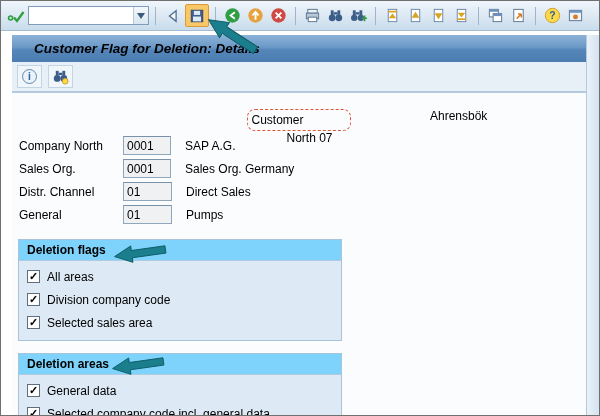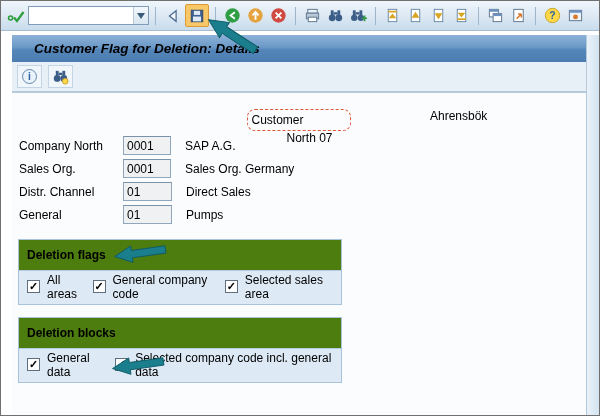--- a/index.html
+++ b/index.html
@@ -53,23 +53,23 @@
             padding: 3px 6px 3px 4px; margin-left: -4px; min-width: 104px; }
   .val { height: 19px; border: 1px solid #8fa6bb; border-top-color:#7a92a9; background: #f0f1f2;
          display: flex; align-items: center; padding: 0 3px; flex: 0 0 auto; }
   .w-lg { width: 82px; } .w-md { width: 48px; } .w-sm { width: 49px; }
   .desc { margin-left: 14px; }
   .extra { position: absolute; left: 411px; }
   
   .groupbox { width: 324px; background: #dde9f4; border: 1px solid #a9c3db; margin-left: -1px; }
   .g1 { margin-top: 14px; }
   .g2 { margin-top: 12px; }
-  .ghdr { height: 31px; display: flex; align-items: center; padding-left: 8px;
-          font-weight: bold; background: #4d7c0f; border-bottom: 1px solid #b3cbe0; }
-  .gbody { padding: 8px 8px 10px; display: flex; flex-direction: row; gap: 8px; }
+  .ghdr { height: 21px; display: flex; align-items: center; padding-left: 8px;
+          font-weight: bold; background: #7dd3fc; border-bottom: 1px solid #b3cbe0; }
+  .gbody { padding: 8px 8px 10px; display: flex; flex-direction: column; gap: 8px; }
   .chkrow { display: flex; align-items: center; gap: 7px; height: 15px; }
   .cb { width: 13px; height: 13px; background: #fff; border: 1px solid #5f6e7d;
         display: flex; align-items: center; justify-content: center;
         font-size: 11px; line-height: 1; flex: 0 0 auto; }
   .cb.checked::after { content: "\2713"; font-weight: bold; }
   
   .right-strip { position: absolute; top: 34px; right: 0; width: 13px; bottom: 0;
                  background: linear-gradient(90deg,#eaf2f9,#d3e3f1); border-left: 1px solid #b5c9dc; }
   
   .tarrow { position: absolute; z-index: 20; pointer-events: none; }
@@ -272,31 +272,31 @@
 
     <div class="groupbox g1">
       <div class="ghdr">Deletion flags</div>
       <div class="gbody">
         <div class="chkrow">
           <span class="cb checked"></span>
           <span>All areas</span>
         </div>
         <div class="chkrow">
           <span class="cb checked"></span>
-          <span>General company code</span>
+          <span>Division company code</span>
         </div>
         <div class="chkrow">
           <span class="cb checked"></span>
           <span>Selected sales area</span>
         </div>
       </div>
     </div>
 
     <div class="groupbox g2">
-      <div class="ghdr">Deletion blocks</div>
+      <div class="ghdr">Deletion areas</div>
       <div class="gbody">
         <div class="chkrow">
           <span class="cb checked"></span>
           <span>General data</span>
         </div>
         <div class="chkrow">
           <span class="cb checked"></span>
           <span>Selected company code incl. general data</span>
         </div>
       </div>

